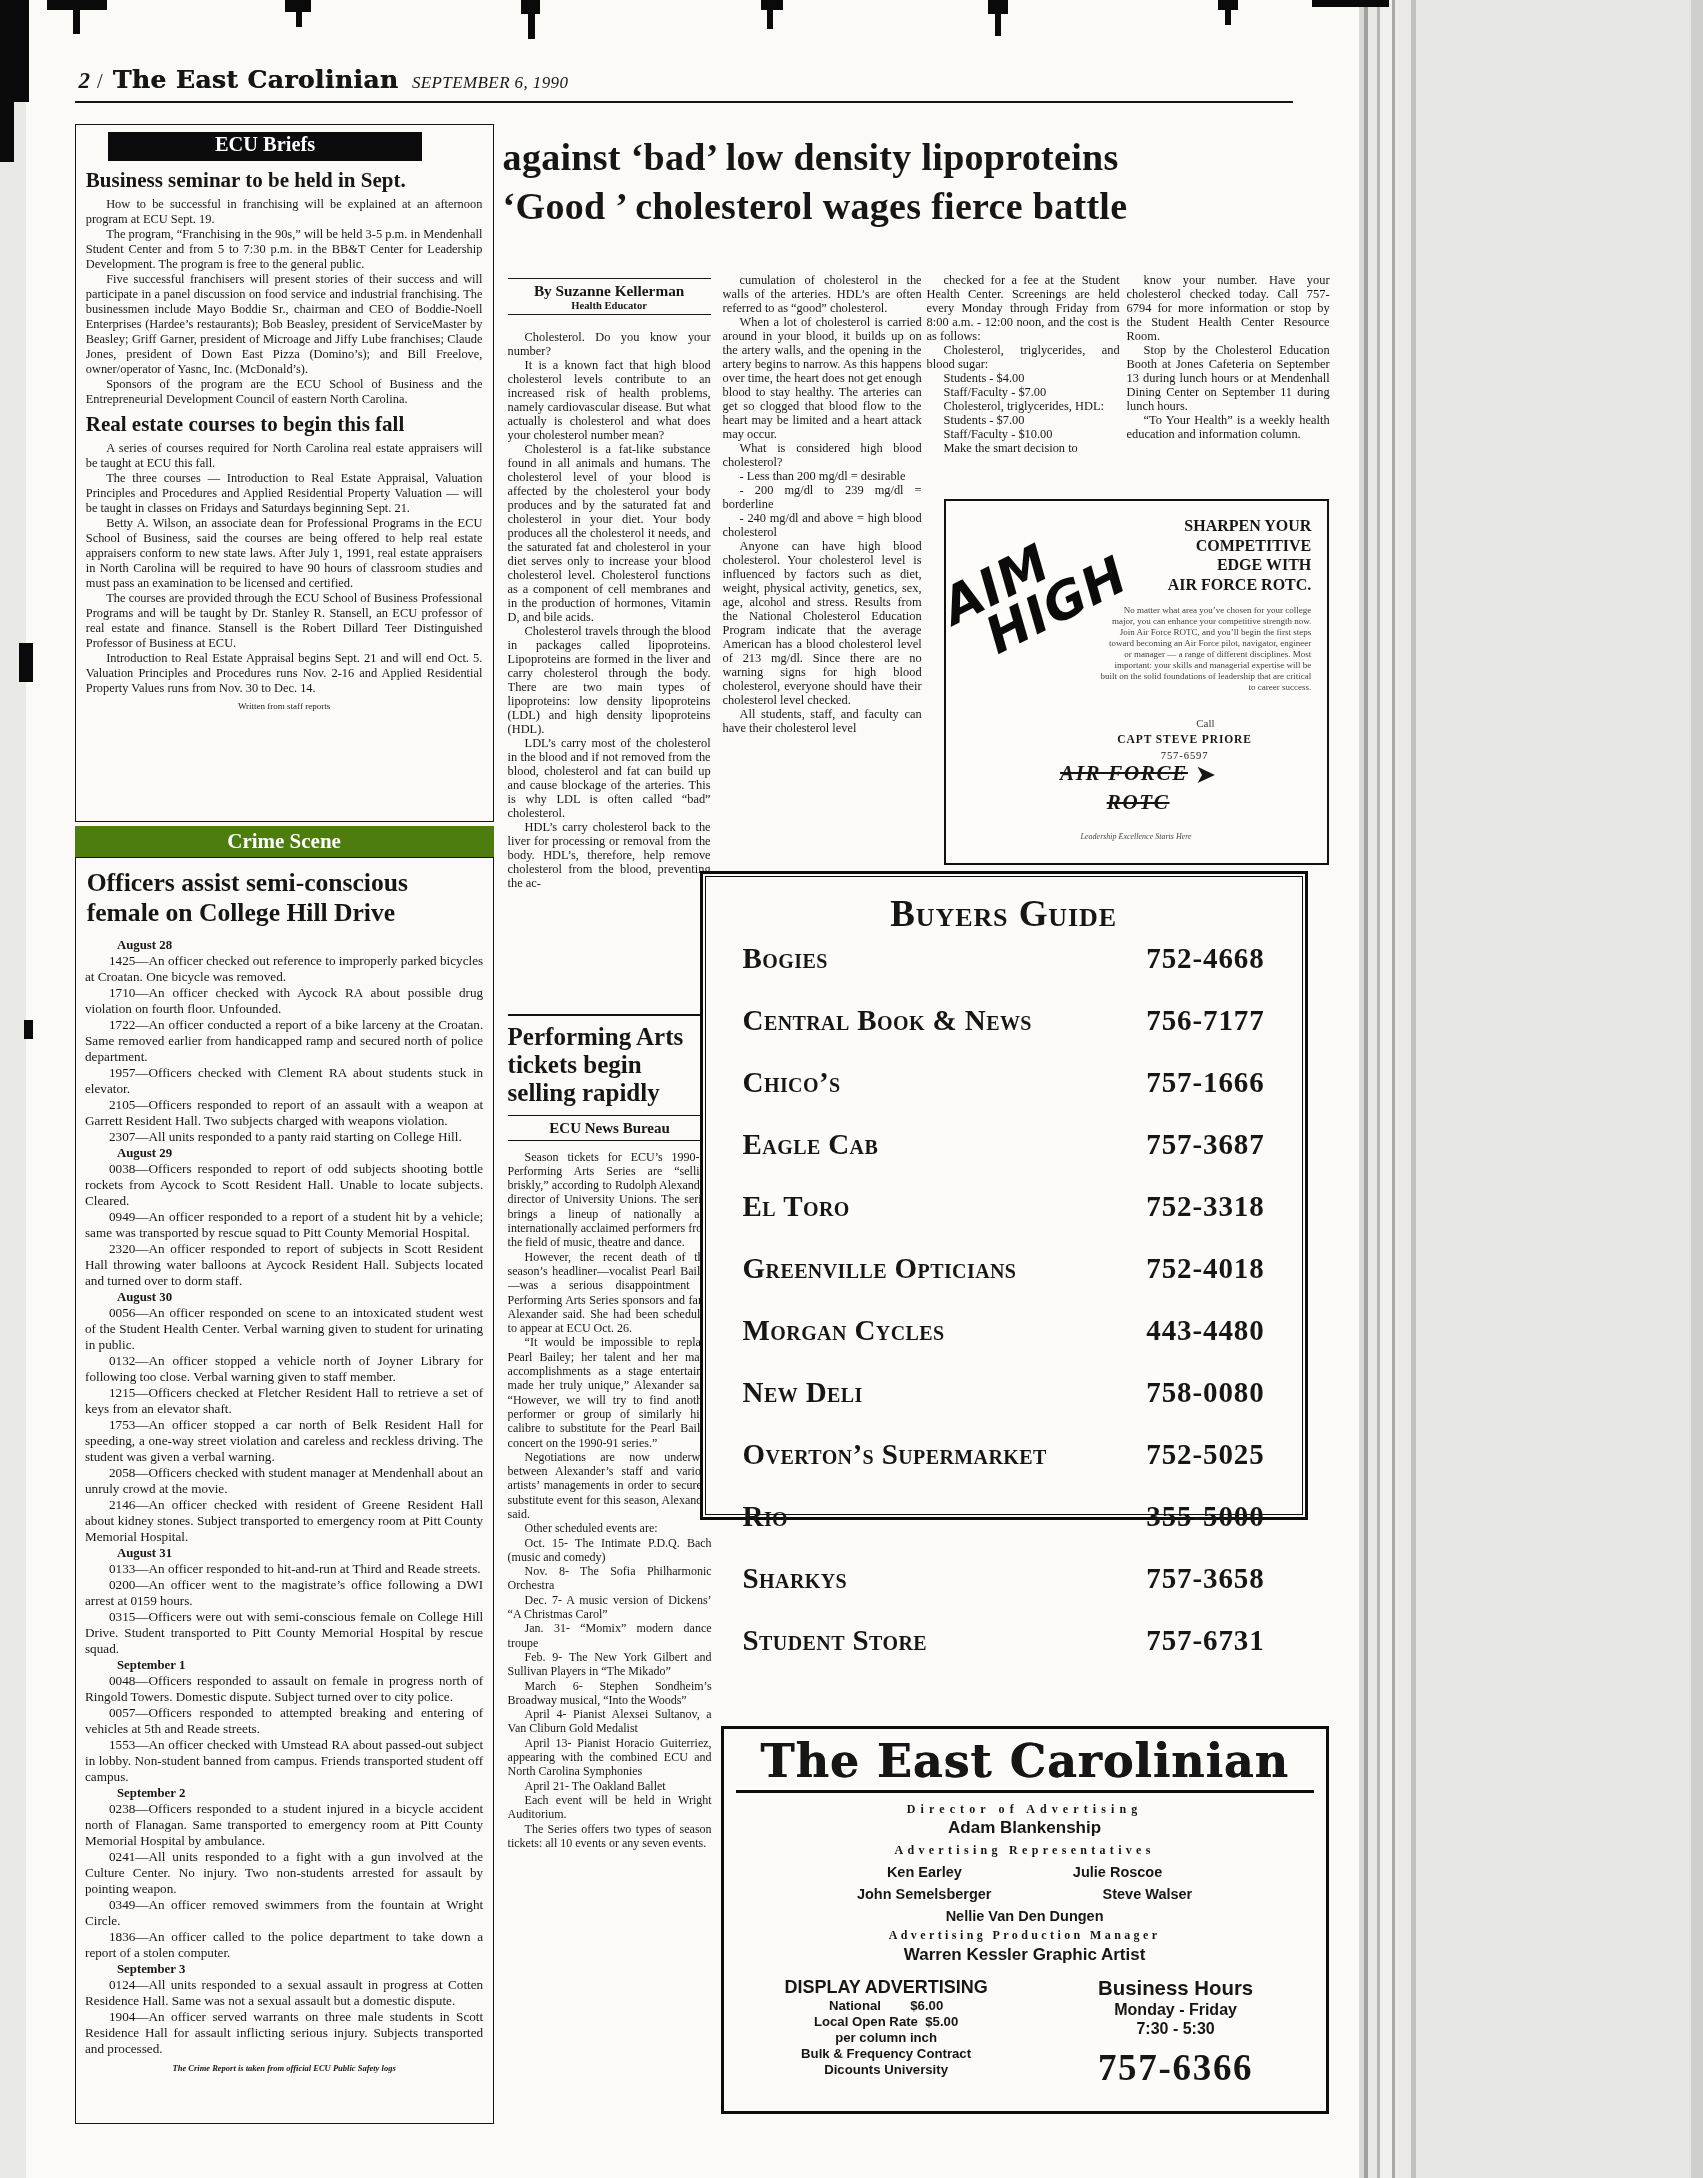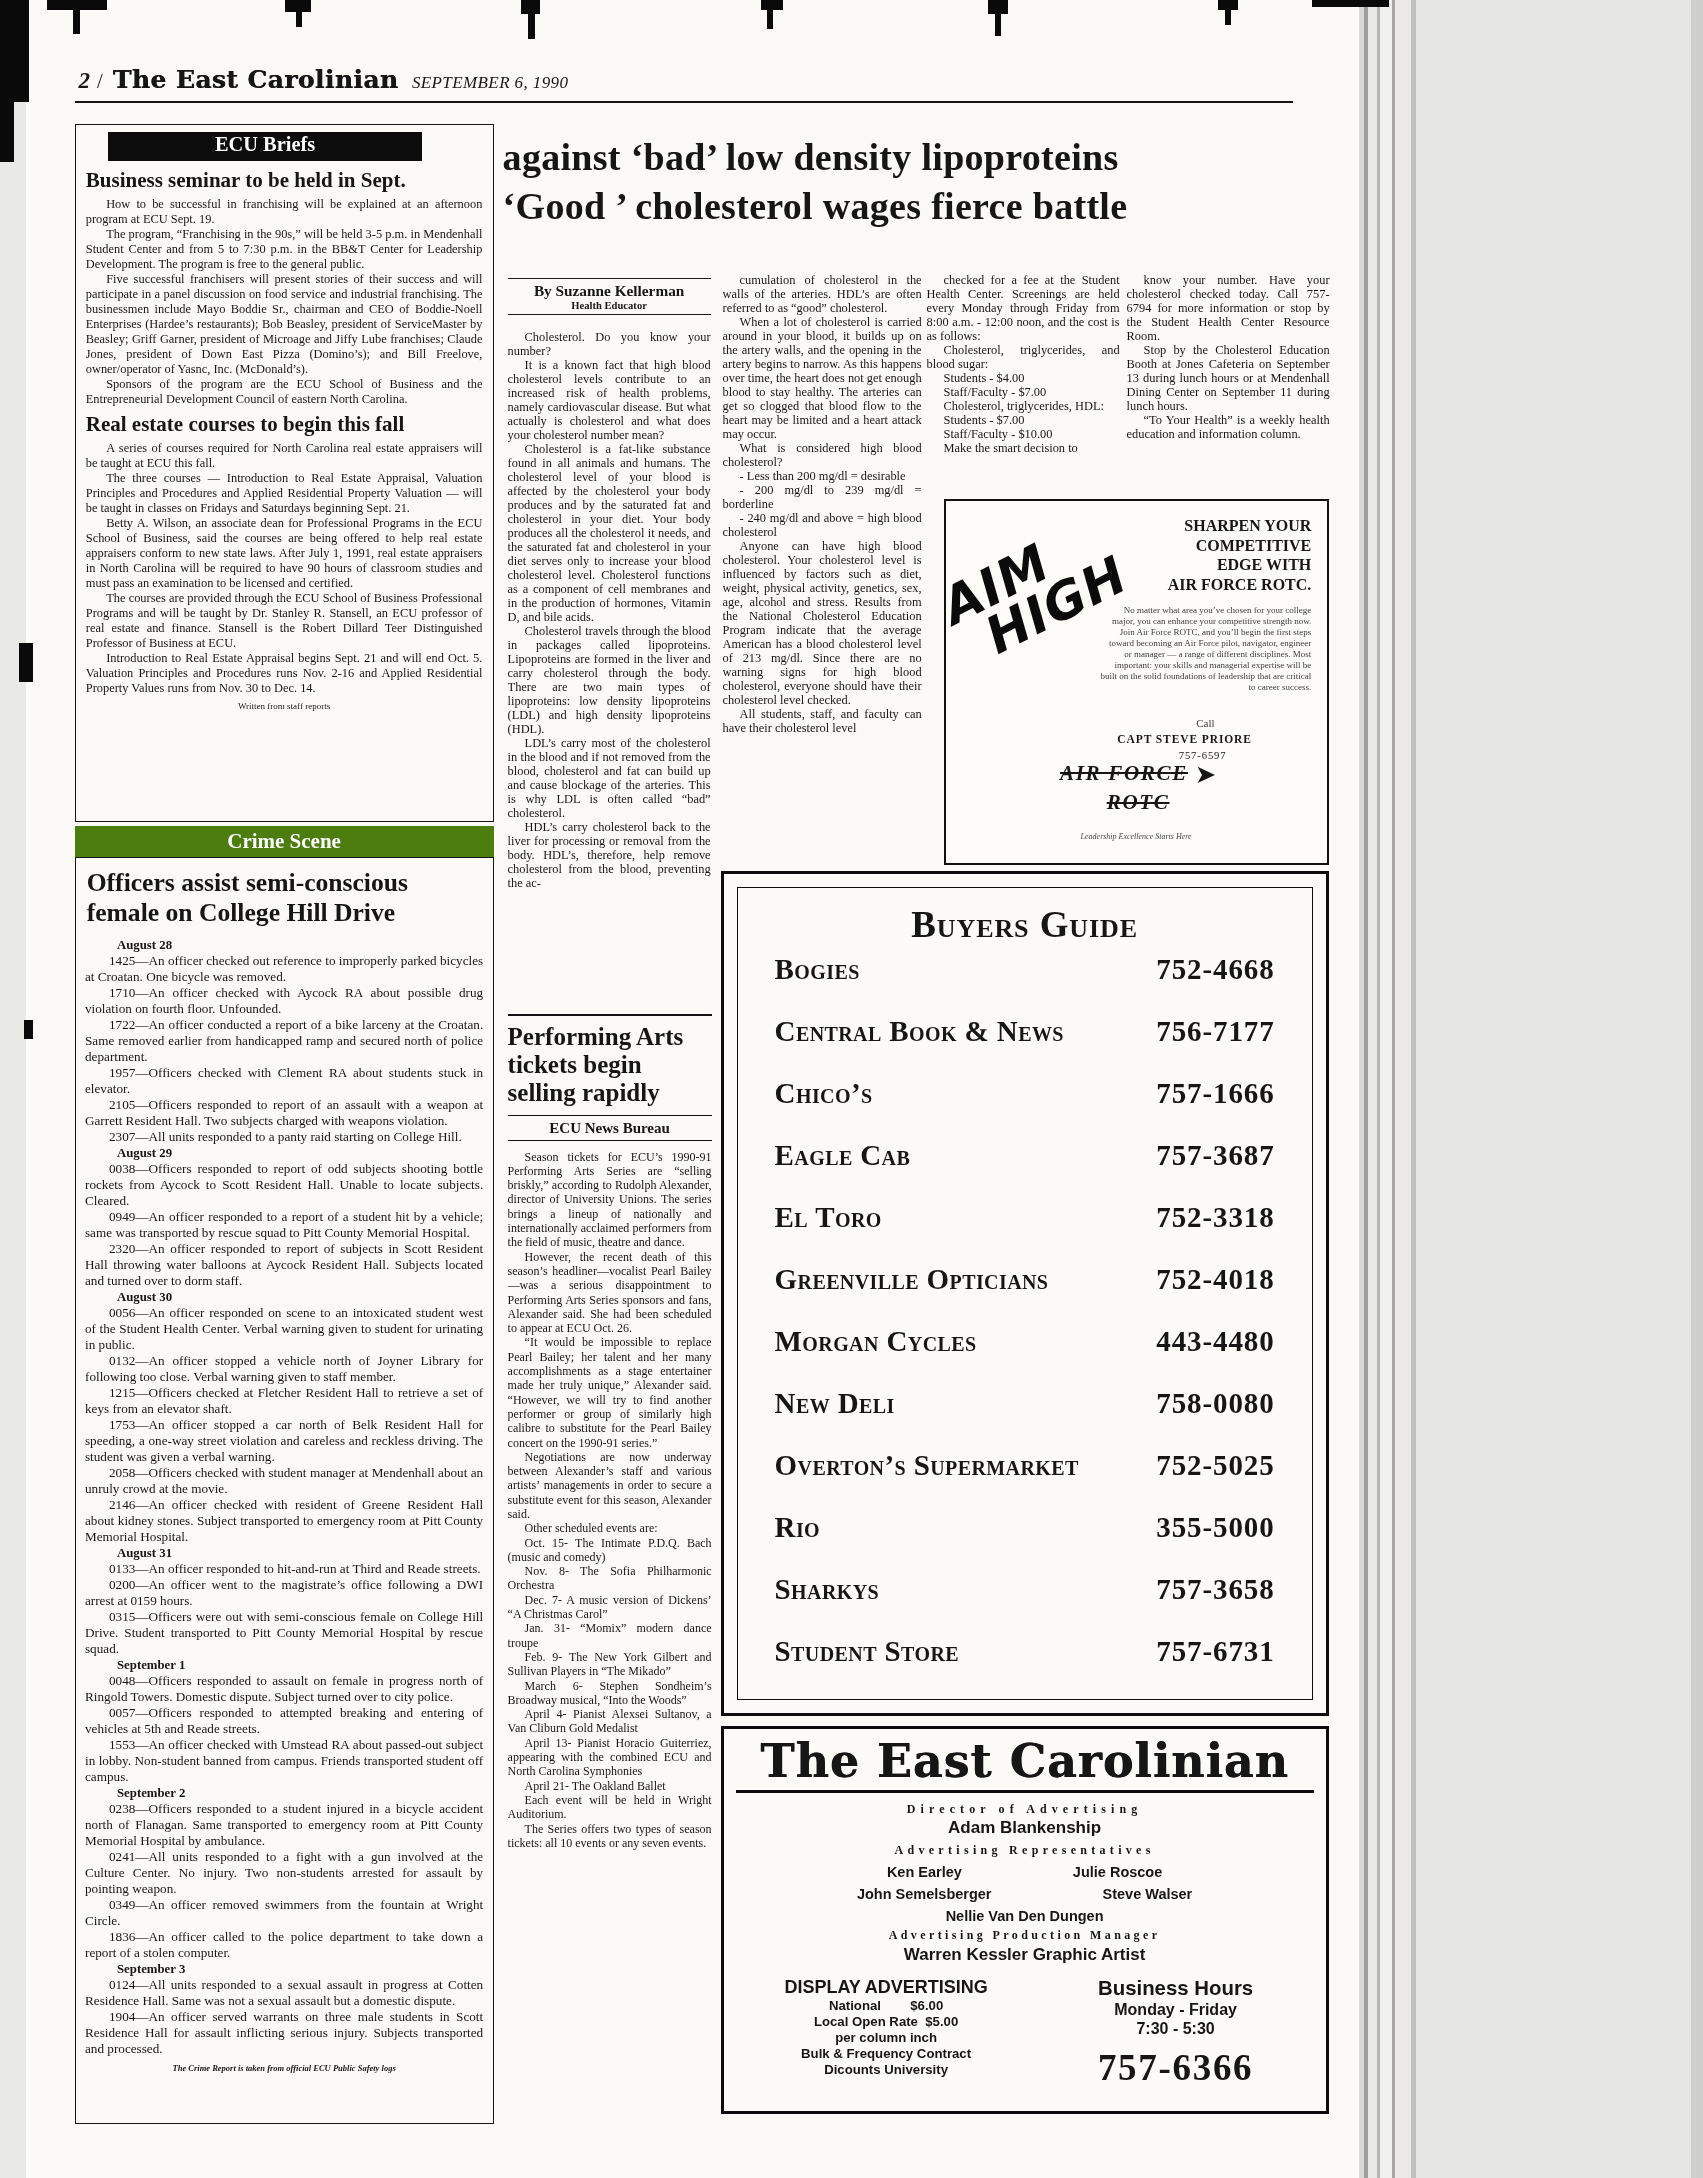--- a/index.html
+++ b/index.html
@@ -55,28 +55,28 @@
   .pa-body p { text-indent:17px; }
 
   
   .rotc { position:absolute; left:918px; top:499px; width:385px; height:366px; border:2.6px solid #111; background:#fdfcf9; }
   .rotc-slogan { position:absolute; left:1.7px; top:44px; transform:rotate(-27deg); font-family:"DejaVu Sans", sans-serif; font-weight:900; font-style:italic; font-size:51px; line-height:46px; letter-spacing:0.9px; color:#0b0b0b; }
   .rotc-slogan div:nth-child(2) { margin-left:25.6px; }
   .rotc-head { position:absolute; right:15.3px; top:15.3px; text-align:right; font-weight:bold; font-size:16px; line-height:19.6px; }
   .rotc-body { position:absolute; right:15.3px; top:104px; width:211px; text-align:right; font-size:9px; line-height:11px; color:#3c3c3c; }
   .rotc-call { position:absolute; right:112px; top:216px; font-size:11px; color:#3c3c3c; }
   .rotc-contact { position:absolute; right:44px; top:232px; width:196px; text-align:center; font-size:11.5px; font-weight:bold; letter-spacing:0.9px; }
-  .rotc-phone { position:absolute; right:26px; top:249px; width:196px; text-align:center; font-size:10.6px; letter-spacing:0.9px; }
+  .rotc-phone { position:absolute; right:44px; top:249px; width:196px; text-align:center; font-size:10.6px; letter-spacing:0.9px; }
   .rotc-logo { position:absolute; left:34px; bottom:48px; width:317px; text-align:center; }
   .rotc-logo-line { font-style:italic; font-weight:bold; font-size:21px; letter-spacing:1.7px; text-decoration:line-through; text-decoration-thickness:2.1px; }
   .rotc-arrow { font-size:25.6px; vertical-align:-3.4px; margin-left:6.8px; }
   .rotc-tagline { position:absolute; bottom:22px; left:0; right:0; text-align:center; font-size:8px; font-style:italic; color:#474747; }
 
   
-  .buyers { position:absolute; left:695px; top:871px; width:608px; height:845px; border:3.4px solid #0c0c0c; padding:13px; background:#fcfbf7; }
+  .buyers { position:absolute; left:674px; top:871px; width:608px; height:649px; border:3.4px solid #0c0c0c; padding:2px; background:#fcfbf7; }
   .buyers-inner { border:1.7px solid #0c0c0c; height:100%; padding:6.8px 0 0; }
   .buyers-title { text-align:center; font-size:37px; font-variant:small-caps; font-weight:600; letter-spacing:0.9px; margin:8.5px 0 6.8px; }
   .buyers-rows { padding:0 37px; }
   .buyers-row { display:flex; justify-content:space-between; align-items:baseline; height:62px; }
   .buyers-name { font-size:29px; font-variant:small-caps; font-weight:600; letter-spacing:0.4px; }
   .buyers-phone { font-size:29px; font-weight:600; letter-spacing:0.9px; }
 
   
   .adbox { position:absolute; left:695px; top:1726px; width:608px; height:388px; border:3.4px solid #0c0c0c; text-align:center; padding-top:5.1px; background:#fcfbf7; }
   .adbox-masthead { font-size:46px; letter-spacing:0.9px; }

